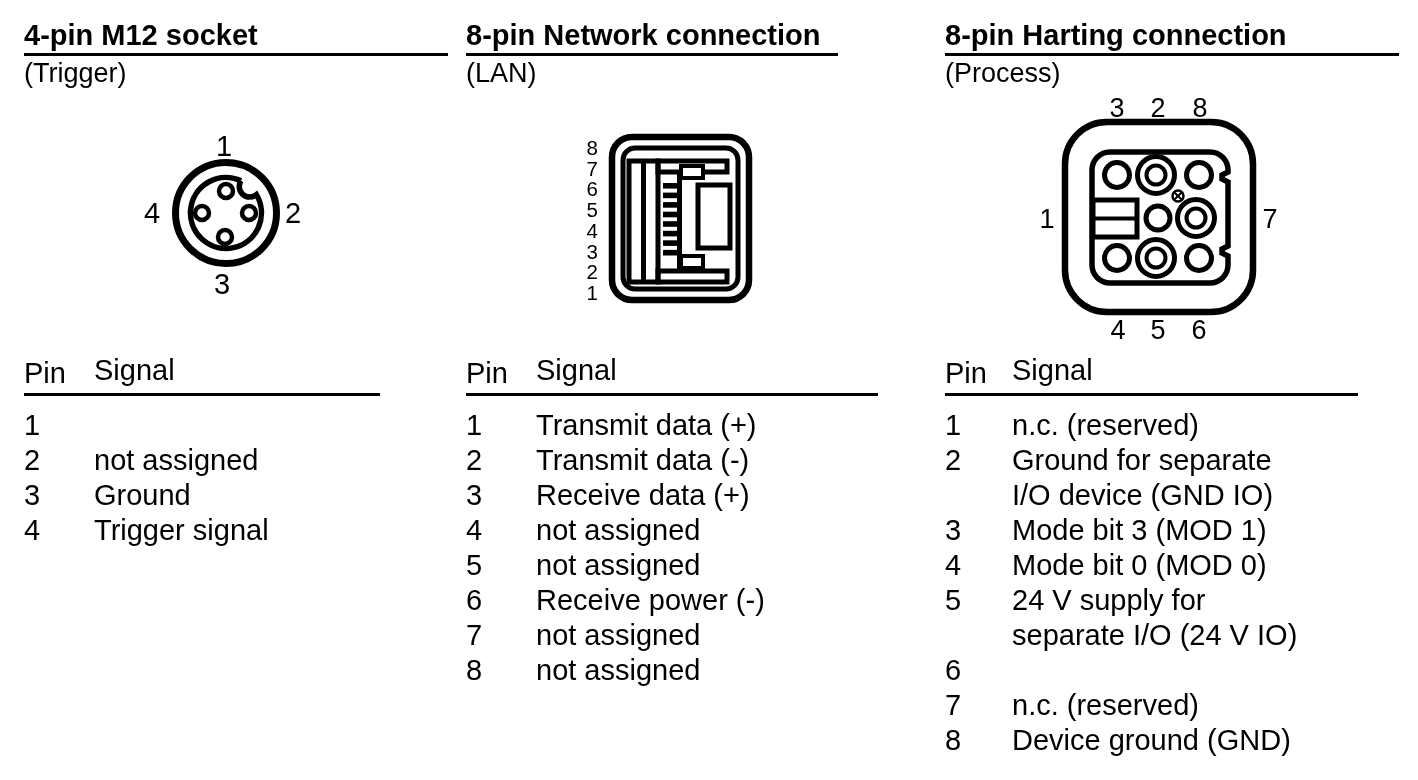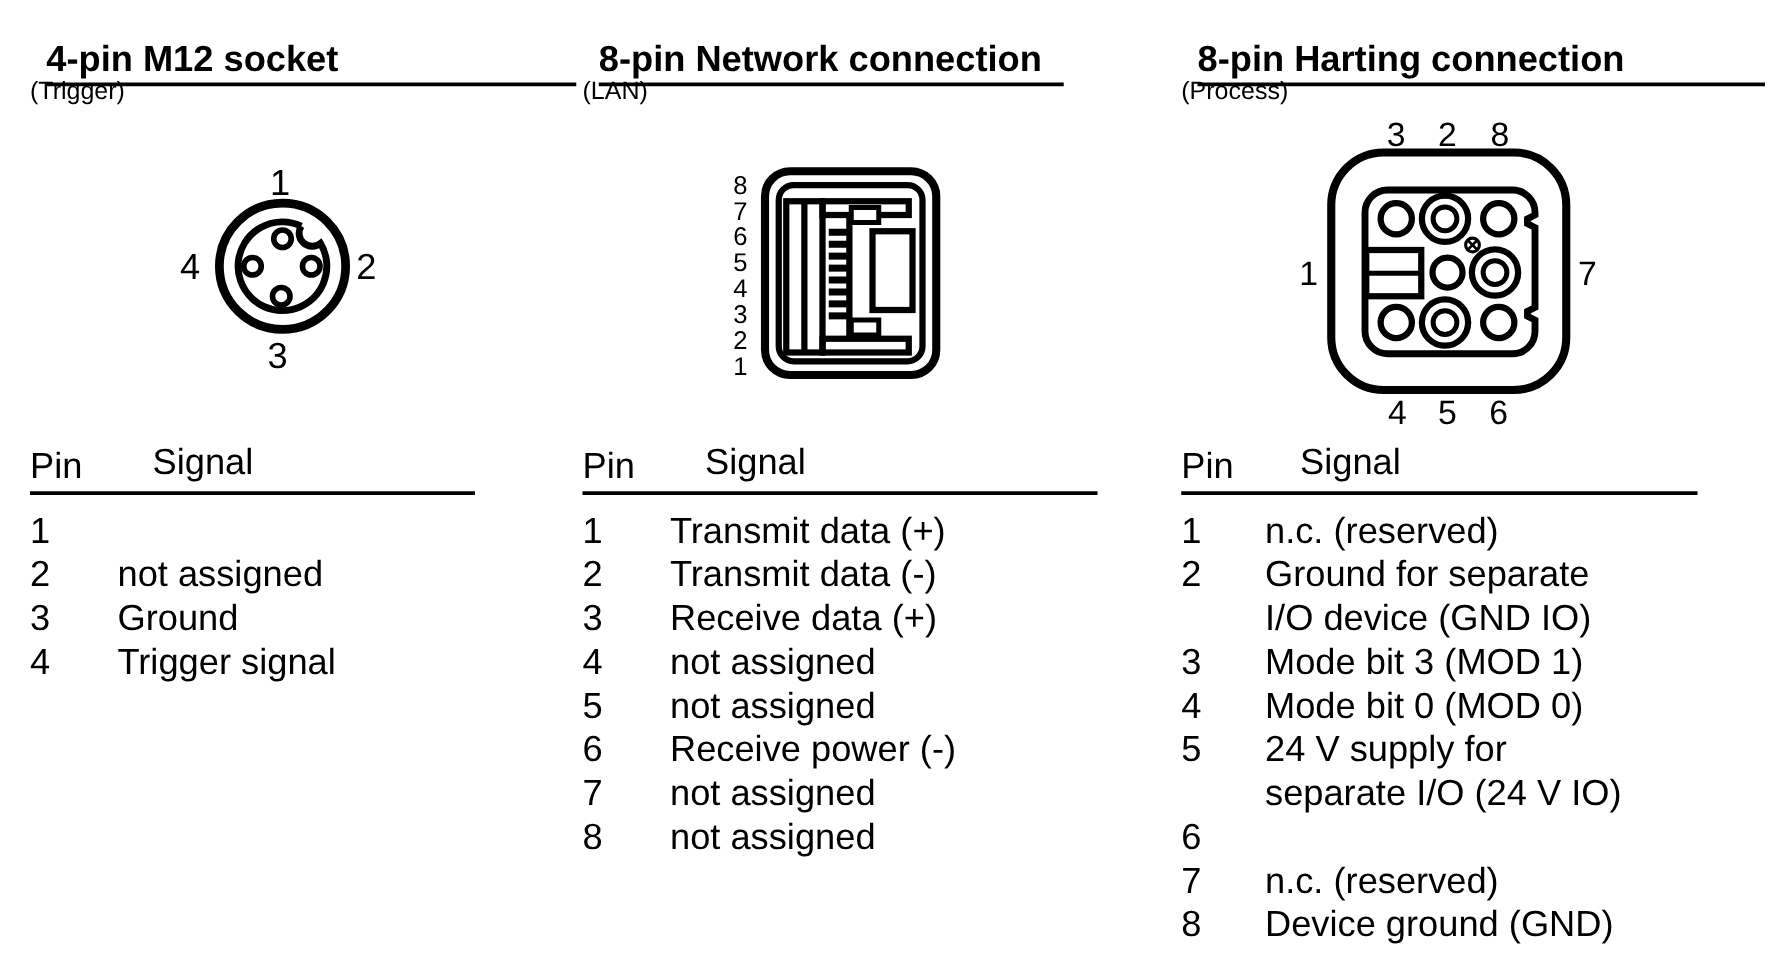--- a/index.html
+++ b/index.html
@@ -5,35 +5,34 @@
   html,body{margin:0;padding:0;}
   body{
     width:1418px;height:780px;position:relative;overflow:hidden;
     background:#ffffff;color:#000000;
     font-family:"Liberation Sans","DejaVu Sans",sans-serif;
     -webkit-font-smoothing:antialiased;
   }
   .canvas{position:absolute;inset:0;}
   .col{position:absolute;top:0;height:780px;}
   .title{
-    position:absolute;top:21px;left:0;margin:13px;
+    position:absolute;top:21px;left:0;margin:0;
     font-size:29px;font-weight:bold;line-height:29px;
     padding-bottom:3px;border-bottom:3.5px solid #000;
     white-space:nowrap;
   }
   .subtitle{
     position:absolute;top:58px;left:0;
-    font-size:20px;line-height:30px;white-space:nowrap;
+    font-size:27px;line-height:30px;white-space:nowrap;
   }
   .thead{
     position:absolute;top:356px;left:0;
     font-size:29px;line-height:29px;
     padding-bottom:2px;border-bottom:3px solid #000;
     display:flex;
-    gap:28px;
   }
   .rows{position:absolute;top:408px;left:0;font-size:29px;}
   .row{display:flex;}
   .pin-cell{flex:0 0 70px;line-height:35px;}
   .col3 .pin-cell{flex:0 0 67px;}
   .sig-cell{line-height:35px;white-space:pre-line;}
   svg.overlay{position:absolute;left:0;top:0;}
   svg .ink{stroke:#000;fill:none;}
   svg .solid{fill:#000;stroke:none;}
   svg text{font-family:"Liberation Sans","DejaVu Sans",sans-serif;fill:#000;stroke:none;}

